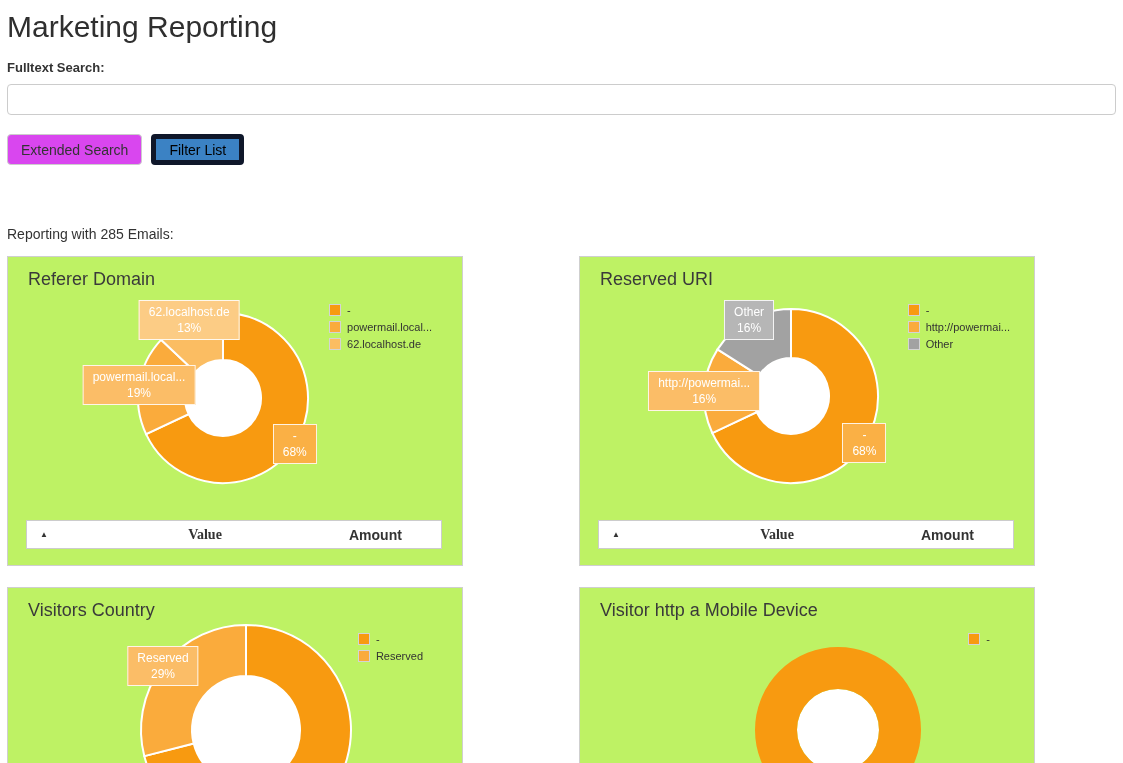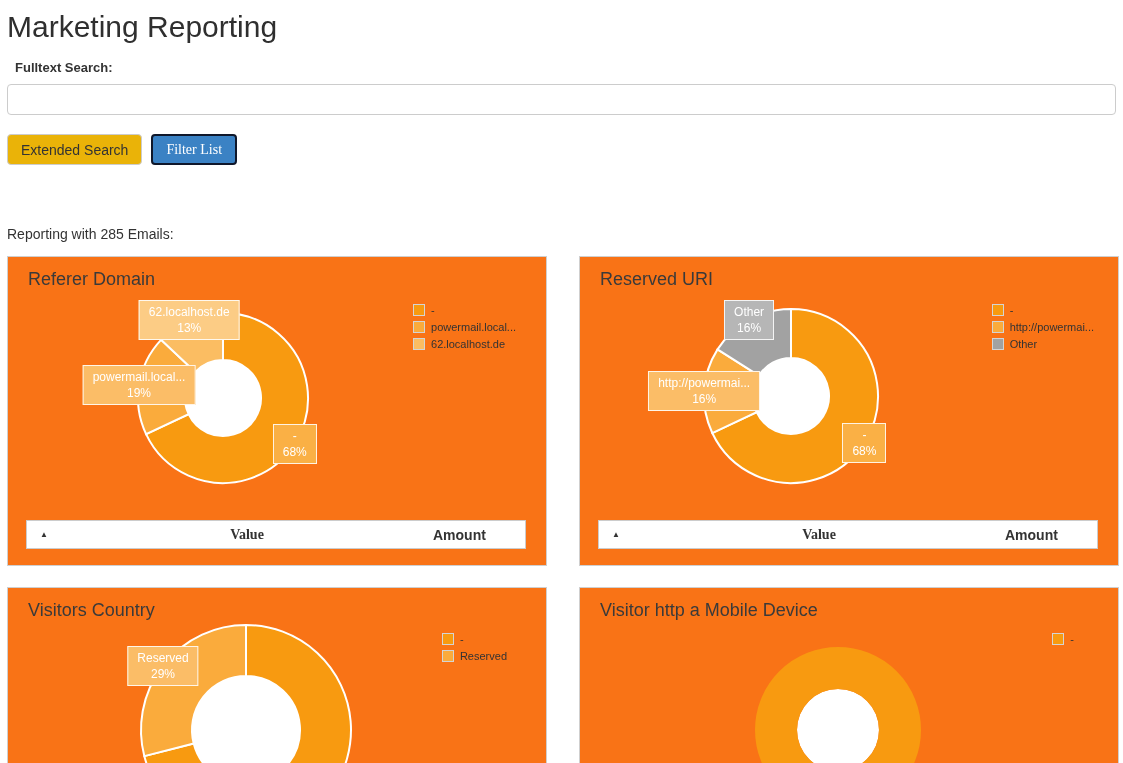--- a/index.html
+++ b/index.html
@@ -1,31 +1,31 @@
 <!DOCTYPE html>
 <html><head>
 <meta charset="utf-8">
 <style>
   * { box-sizing: border-box; margin: 0; padding: 0; }
   html,body { width: 1123px; height: 763px; overflow: hidden; background: #fff; }
   body { font-family: "Liberation Sans", sans-serif; color: #333; }
   .wrap { padding: 0 7px; }
 
   h1.page-title { margin-top: 8px; font-size: 30px; font-weight: 500; color: #2f2f2f; line-height: 38px; }
-  .search-label { display: block; margin-top: 14px; font-size: 13px; font-weight: bold; color: #333; margin-left: 8px; }
+  .search-label { display: block; margin-top: 14px; font-size: 13px; font-weight: bold; color: #333; }
   .search-input { margin-top: 9px; width: 1109px; height: 31px; border: 1px solid #ccc; border-radius: 4px; padding: 0 10px; font-size: 14px; color: #333; outline: none; display: block; }
   .btn-row { margin-top: 19px; display: flex; gap: 9px; }
   .btn { height: 31px; padding: 0 13px; font-size: 14px; border-radius: 4px; cursor: pointer; font-family: inherit; }
-  .btn-default { background: #eab308; border: 1px solid #ccc; color: #333; }
-  .btn-primary { background: #3b82c4; border: 2px solid #0f172a; color: #ffffff; font-family: Liberation Serif, serif; }
+  .btn-default { background: #d946ef; border: 1px solid #ccc; color: #333; }
+  .btn-primary { background: #3b82c4; border: 5px solid #0f172a; color: #000000; }
 
   h2.reporting-heading { margin-top: 57px; font-size: 14px; font-weight: 400; color: #333; line-height: 25px; }
 
   .grid { margin-top: 9px; display: grid; grid-template-columns: 540px 540px; column-gap: 32px; row-gap: 21px; }
-  .panel { position: relative; width: 540px; height: 310px; background: #f97316; border: 1px solid #cfcfcf; }
+  .panel { position: relative; width: 456px; height: 310px; background: #bef264; border: 1px solid #cfcfcf; }
   .panel-title { position: absolute; left: 20px; top: 12px; font-size: 18px; font-weight: 400; color: #3a3a3a; z-index: 3; }
   .chart-svg { position: absolute; left: 0; top: 0; z-index: 1; }
 
   .dlabel { position: absolute; z-index: 2; transform: translate(-50%,-50%); text-align: center;
             color: #fff; font-size: 12px; line-height: 16px; padding: 3px 9px; white-space: nowrap;
             border: 1px solid rgba(255,255,255,0.85); }
 
   .legend { position: absolute; top: 44px; right: 30px; z-index: 3; display: flex; flex-direction: column; }
   .legend-item { display: flex; align-items: center; height: 17px; cursor: pointer; }
   .legend-swatch { width: 12px; height: 12px; border: 1px solid #d4d4d4; margin-right: 6px; flex: 0 0 auto; }

